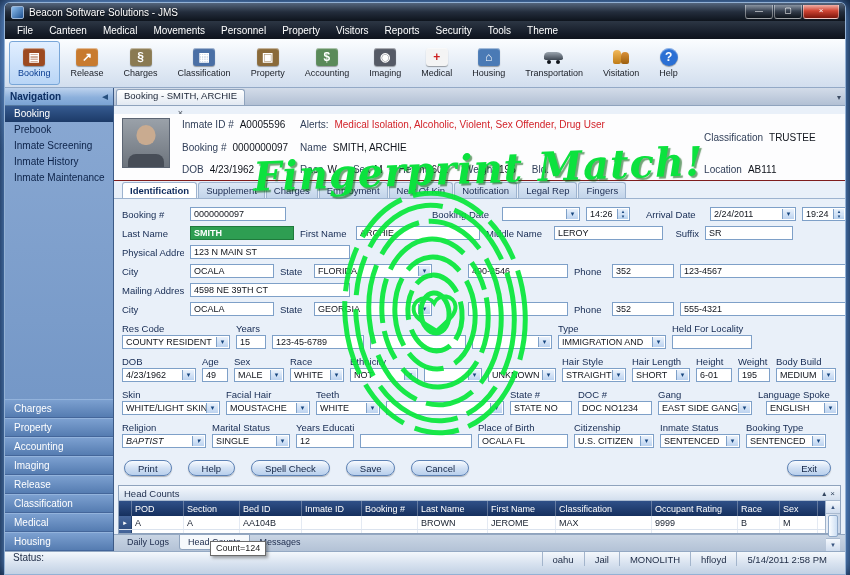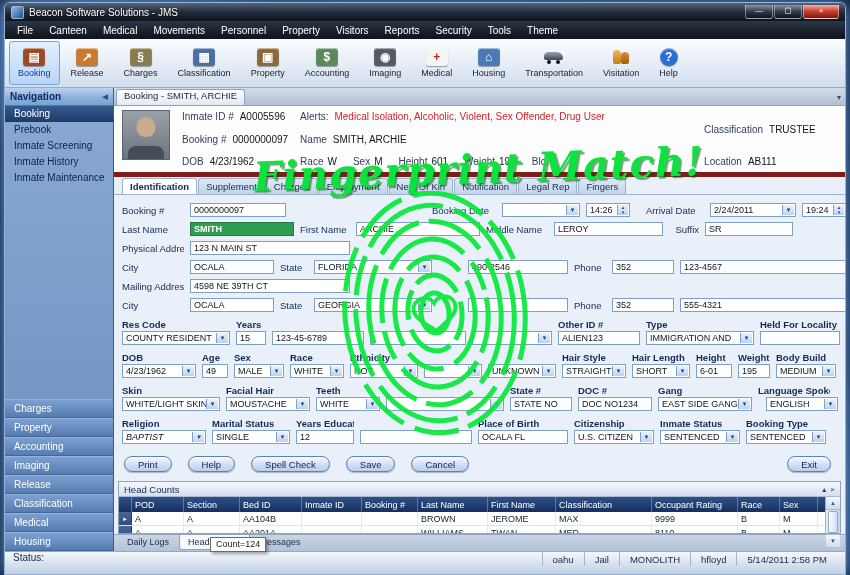--- a/index.html
+++ b/index.html
@@ -65,22 +65,22 @@
     background:linear-gradient(#7ca0d0,#557cb1);border-top:1px solid #93b3dc;border-bottom:1px solid #44669a;}
   
   .main{flex:1;display:flex;flex-direction:column;min-width:0;background:#e9f0f9;}
   .doc-tabstrip{height:17px;flex:0 0 17px;display:flex;align-items:flex-end;padding:0 4px 0 2px;
     background:linear-gradient(#d3dce9,#b2c0d4);border-bottom:1px solid #8fa3bd;}
   .doc-tab{height:15px;display:flex;align-items:center;gap:7px;padding:0 7px;font-size:9.5px;color:#1c2536;
     background:linear-gradient(#ffffff,#e2e9f2);border:1px solid #8fa3bd;border-bottom:none;border-radius:3px 3px 0 0;flex-direction:column;}
   .tab-close{font-size:9px;color:#49505c;}
   .strip-chevron{margin-left:auto;font-size:8px;color:#3c4c64;padding-bottom:3px;}
   
-  .inmate-header{flex:0 0 58px;background:#fdfdfe;border-bottom:5px solid #7f1d1d;display:flex;gap:12px;
-    padding:4px 8px;}
+  .inmate-header{flex:0 0 58px;background:#fdfdfe;border-bottom:1px solid #7f1d1d;display:flex;gap:12px;
+    padding:4px 8px;margin-top:8px;}
   .photo{width:46px;height:48px;flex:0 0 46px;position:relative;border:1px solid #5c6573;
     background:linear-gradient(#9aa1a9,#6d747d);overflow:hidden;}
   .photo::before{content:'';position:absolute;left:50%;top:6px;transform:translateX(-50%);
     width:19px;height:20px;border-radius:50% 50% 45% 45%;background:#c9ab90;}
   .photo::after{content:'';position:absolute;left:50%;bottom:-2px;transform:translateX(-50%);
     width:36px;height:15px;border-radius:8px 8px 0 0;background:#474d57;}
   .info-col{display:flex;flex-direction:column;justify-content:space-between;padding:1px 0;font-size:10px;color:#1a2333;}
   .info-row{display:flex;align-items:center;gap:6px;white-space:nowrap;}
   .il{color:#32405a;}
   .iv{color:#10141c;}
@@ -92,21 +92,21 @@
   .form-tab{height:15px;display:flex;align-items:center;padding:0 7px;font-size:9.5px;color:#203055;
     background:linear-gradient(#dde8f5,#c2d4ea);border:1px solid #9db3cf;border-bottom:none;border-radius:3px 3px 0 0;}
   .form-tab.active{background:#fff;font-weight:bold;color:#0d2a5c;}
   
   .form-area{flex:0 0 auto;padding:7px 4px 3px 8px;display:flex;flex-direction:column;background:#e9f0f9;}
   .frow{display:flex;align-items:center;gap:6px;height:16px;margin-bottom:3px;}
   .frow.stacked{height:27px;align-items:flex-end;margin-top:2px;margin-bottom:4px;}
   .flabel{font-size:9.5px;color:#152a52;white-space:nowrap;overflow:hidden;}
   .flabel.inline{flex:0 0 auto;}
   .fblock{display:flex;flex-direction:column;gap:1px;flex:0 0 auto;}
-  .fblock .flabel{height:11px;line-height:11px;font-weight:bold;}
+  .fblock .flabel{height:11px;line-height:11px;}
   .ffield{position:relative;height:14px;box-sizing:border-box;border:1px solid #7ea0c8;background:#fff;
     display:flex;align-items:center;padding:0 3px;flex:0 0 auto;}
   .fval{font-size:9px;color:#10141c;white-space:nowrap;overflow:hidden;width:100%;}
   .ffield.select .fval,.ffield.date .fval{padding-right:11px;}
   .ffield.select::after,.ffield.date::after{content:"▾";position:absolute;right:1px;top:1px;bottom:1px;width:11px;
     display:flex;align-items:center;justify-content:center;font-size:7px;color:#17467f;
     background:linear-gradient(#eaf2fc,#bcd3f0);border-left:1px solid #7ea0c8;}
   .ffield.time::before{content:"▴";position:absolute;right:1px;top:1px;width:10px;height:5px;font-size:5px;
     line-height:5px;text-align:center;color:#17467f;background:linear-gradient(#eaf2fc,#cfe0f5);border-left:1px solid #7ea0c8;}
   .ffield.time::after{content:"▾";position:absolute;right:1px;bottom:1px;width:10px;height:5px;font-size:5px;
@@ -466,26 +466,20 @@
                 <div class="ffield text" style="width: 100%;">
                   <span class="fval"></span>
                 </div>
               </div>
               <div class="fblock" style="width: 80px;">
                 <div class="flabel">&nbsp;</div>
                 <div class="ffield select" style="width: 100%;">
                   <span class="fval"></span>
                 </div>
               </div>
-              <div class="fblock" style="width: 82px;">
-                <div class="flabel">Other ID #</div>
-                <div class="ffield text" style="width: 100%;">
-                  <span class="fval">ALIEN123</span>
-                </div>
-              </div>
               <div class="fblock" style="width: 108px;">
                 <div class="flabel">Type</div>
                 <div class="ffield select" style="width: 100%;">
                   <span class="fval">IMMIGRATION AND</span>
                 </div>
               </div>
               <div class="fblock" style="width: 80px;">
                 <div class="flabel">Held For Locality</div>
                 <div class="ffield text" style="width: 100%;">
                   <span class="fval"></span>

